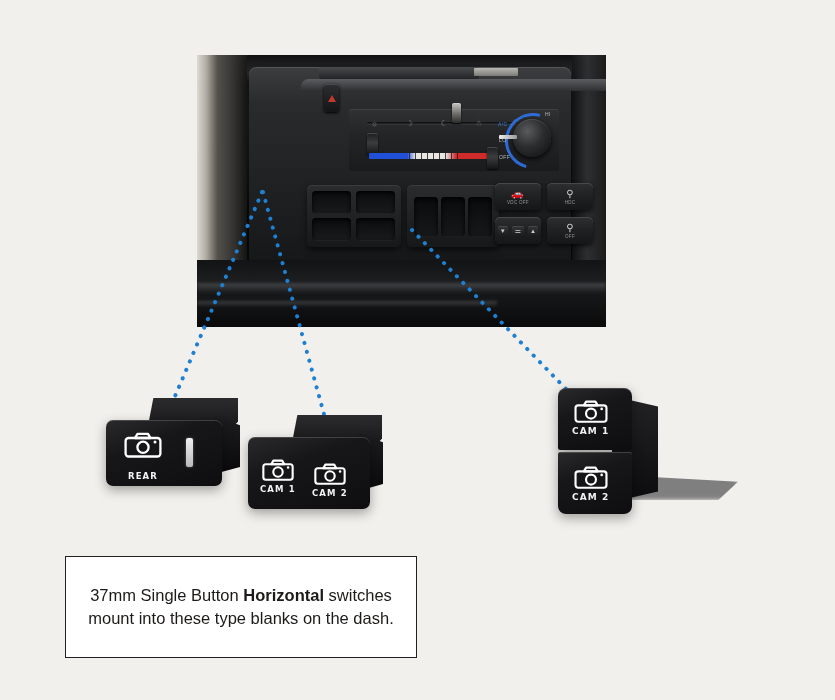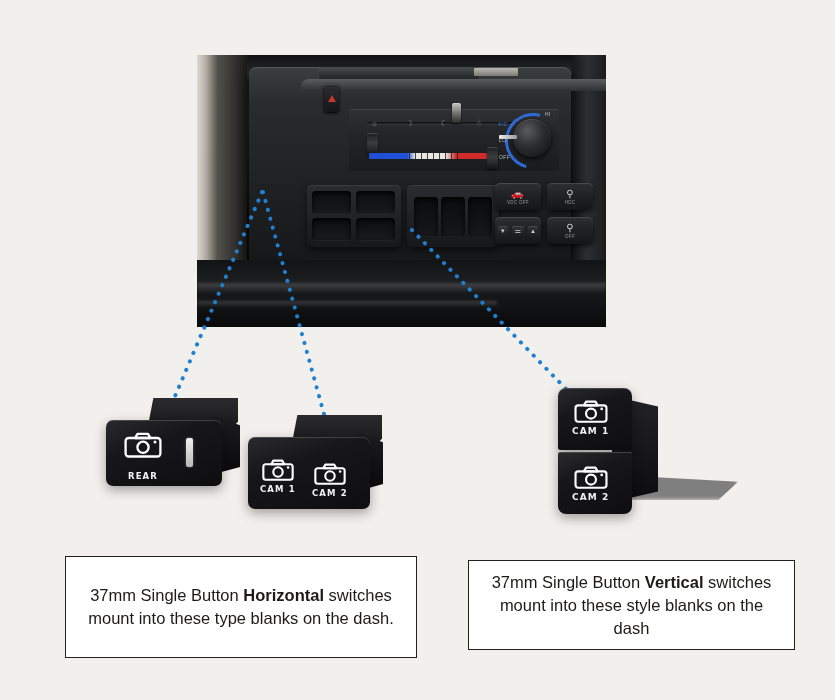--- a/index.html
+++ b/index.html
@@ -415,19 +415,14 @@
       </div>
     </div>
   </div>
 
   <div class="caption cap-left">
     <div>
       <span>37mm Single Button </span><b>Horizontal</b><span> switches mount into these type blanks on the dash.</span>
     </div>
   </div>
 
-  <div class="caption cap-right">
-    <div>
-      <span>37mm Single Button </span><b>Vertical</b><span> switches mount into these style blanks on the dash</span>
-    </div>
-  </div>
 
 </div>
 
 </body></html>

